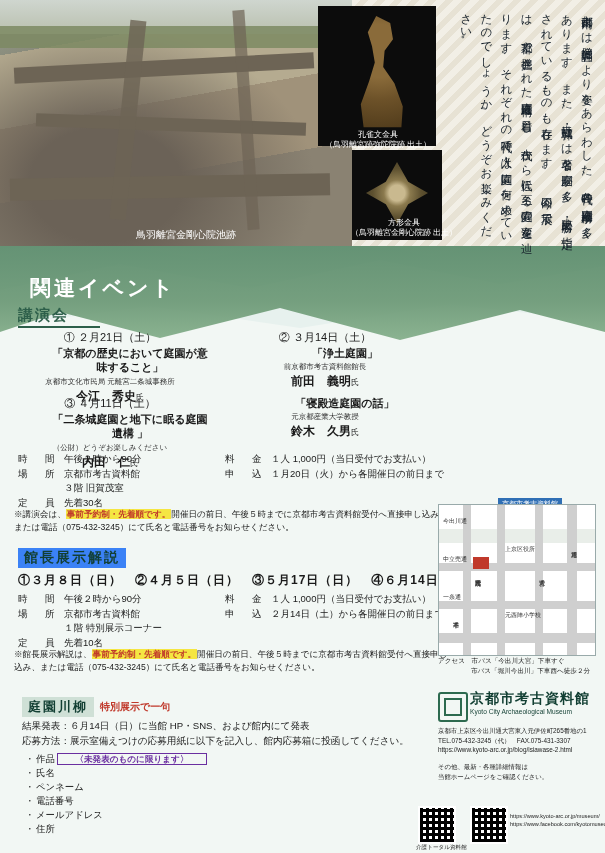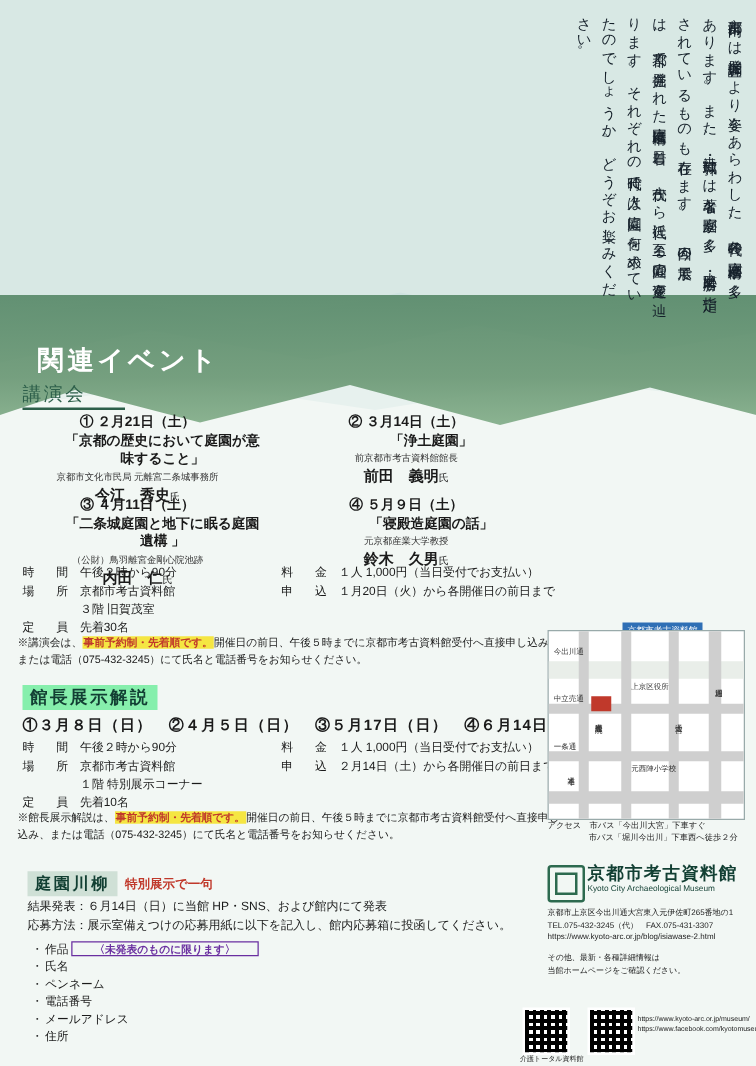--- a/index.html
+++ b/index.html
@@ -60,32 +60,32 @@
   
   .intro{position:absolute;right:8px;top:6px;height:238px;
      writing-mode:vertical-rl;text-orientation:upright;
      font-size:11.5px;line-height:1.75;letter-spacing:1px;color:#15202a;
      font-family:"Liberation Serif", serif;
      max-height:236px;}
 
   
   .h-event{position:absolute;left:30px;top:274px;color:#ffffff;font-size:21px;font-weight:bold;letter-spacing:3px;
      font-family:"Liberation Serif", serif;}
-  .h-lecture{position:absolute;left:18px;top:306px;color:#2d5f4a;font-size:15px;font-weight:normal;letter-spacing:2px;
+  .h-lecture{position:absolute;left:18px;top:306px;color:#2d5f4a;font-size:15px;font-weight:bold;letter-spacing:2px;
      font-family:"Liberation Serif", serif;text-align:center;}
   .h-lecture::after{content:"";position:absolute;left:0;bottom:-3px;width:82px;height:2px;background:#2d5f4a;}
   .h-curator{position:absolute;left:18px;top:548px;color:#123f33;font-size:14px;font-weight:bold;letter-spacing:2px;
-     font-family:"Liberation Serif", serif;background:#86efac;padding:1px 6px;}
+     font-family:"Liberation Serif", serif;background:#3b82f6;padding:1px 6px;}
   .h-senryu{position:absolute;left:22px;top:697px;color:#123f33;font-size:13px;font-weight:bold;letter-spacing:2px;
      font-family:Liberation Serif, serif;background:#cfe0d6;padding:1px 6px;}
   .h-senryu-sub{position:absolute;left:100px;top:700px;color:#c0392b;font-size:10px;font-weight:bold;}
 
   
   .lect{position:absolute;width:200px;text-align:center;}
-  .lect .date{font-size:11px;font-weight:bold;margin-bottom:1px;}
+  .lect .date{font-size:11px;font-weight:normal;margin-bottom:1px;}
   .lect .title{font-size:11px;font-weight:bold;line-height:1.3;margin-left:40px;}
   .lect .org{font-size:7.5px;color:#333;margin-top:2px;}
   .lect .name{font-size:12px;font-weight:bold;margin-top:1px;}
   .lect .name .sfx{font-size:8px;font-weight:normal;}
   .L1{left:10px;top:330px;}
   .L2{left:225px;top:330px;}
   .L3{left:10px;top:396px;}
   .L4{left:225px;top:396px;}
 
   
@@ -141,20 +141,41 @@
 </head>
 <body>
 
 <div class="poster">
 
   <div class="bg-wave wave1"></div>
   <div class="bg-wave wave2"></div>
   <div class="bg-wave wave3"></div>
   <div class="wave-green"></div>
 
+  <div class="photo-area">
+    <div class="hatched"></div>
+    <div class="dig-photo">
+      <div class="sky"></div>
+      <div class="grass"></div>
+      <div class="trench t1"></div>
+      <div class="trench t2"></div>
+      <div class="trench t3"></div>
+      <div class="trench t4"></div>
+      <div class="trench t5"></div>
+    </div>
+    <div class="artifact-box a1"></div>
+    <div class="bird"></div>
+    <div class="artifact-box a2"></div>
+    <div class="ornament"></div>
+    <div class="cap cap-a" style="white-space:pre-line">孔雀文金具
+（鳥羽離宮跡弥陀院跡 出土）</div>
+    <div class="cap cap-b" style="white-space:pre-line">方形金具
+（鳥羽離宮金剛心院跡 出土）</div>
+    <div class="cap-site">鳥羽離宮金剛心院池跡</div>
+  </div>
 
   <div class="intro">京都市内には発掘調査により姿をあらわした、各時代の庭園遺構が多くあります。また、寺社・城郭には著名な庭園が多く、史跡・名勝に指定されているものも存在します。　今回の展示では、京都で発掘された庭園遺構に着目し、古代から近代に至る庭園の変遷を辿ります。それぞれの時代で人々は庭園に何を求めていたのでしょうか。どうぞお楽しみください。</div>
 
   <div class="h-event">関連イベント</div>
   <div class="h-lecture">講演会</div>
 
   <div class="lect L1">
     <div class="date">① ２月21日（土）</div>
     <div class="title">「京都の歴史において庭園が意味すること」</div>
     <div class="org">京都市文化市民局 元離宮二条城事務所</div>
@@ -162,25 +183,24 @@
   </div>
   <div class="lect L2">
     <div class="date">② ３月14日（土）</div>
     <div class="title">「浄土庭園」</div>
     <div class="org">前京都市考古資料館館長</div>
     <div class="name"><span>前田　義明</span><span class="sfx">氏</span></div>
   </div>
   <div class="lect L3">
     <div class="date">③ ４月11日（土）</div>
     <div class="title">「二条城庭園と地下に眠る庭園遺構 」</div>
-    <div class="org">（公財）鳥羽離宮金剛心院池跡</div>
+    <div class="org">（公財）どうぞお楽しみください</div>
     <div class="name"><span>内田　仁</span><span class="sfx">氏</span></div>
   </div>
   <div class="lect L4">
-    <div class="date">④ ５月９日（土）</div>
     <div class="title">「寝殿造庭園の話」</div>
     <div class="org">元京都産業大学教授</div>
     <div class="name"><span>鈴木　久男</span><span class="sfx">氏</span></div>
   </div>
 
   <div class="detail d-left1">
     <div class="row">
         <span class="lbl">時　間</span>
         <span>午後２時から90分</span>
       </div>

